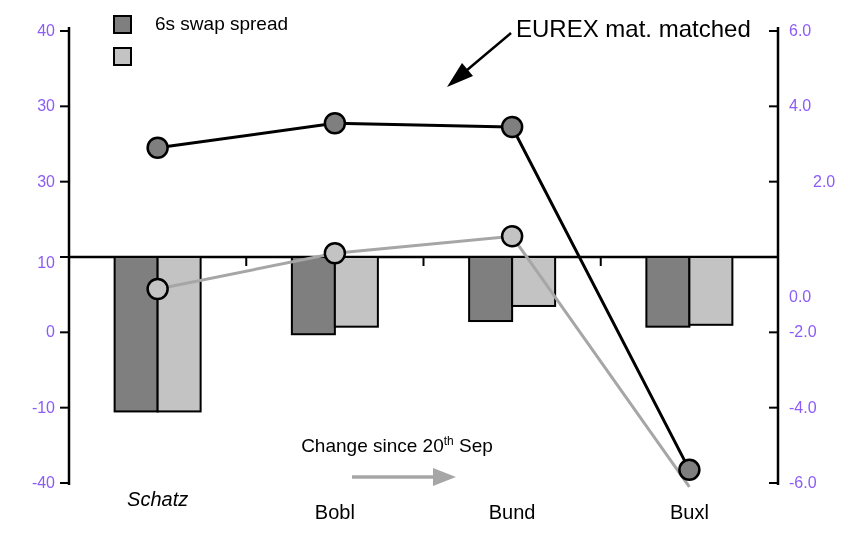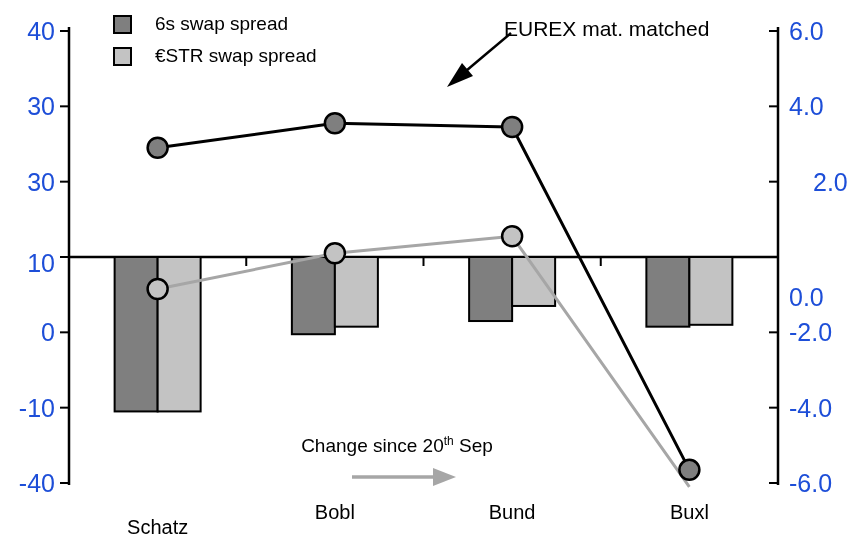--- a/index.html
+++ b/index.html
@@ -1,28 +1,28 @@
 <!DOCTYPE html>
 <html><head>
 <meta charset="utf-8">
 <style>
   html,body{margin:0;padding:0;background:#fff;}
   .stage{
     position:relative;width:852px;height:539px;background:#ffffff;
     font-family:"Liberation Sans","DejaVu Sans",sans-serif;color:#000;overflow:hidden;
   }
   .stage svg{position:absolute;left:0;top:0;}
-  .tick-label{position:absolute;font-size:25px;line-height:22px;color:#1d4ed8;white-space:nowrap;}
+  .tick-label{position:absolute;font-size:16px;line-height:22px;color:#8b5cf6;white-space:nowrap;}
   .tick-label.right-align{text-align:right;}
   .cat-label{position:absolute;font-size:20px;line-height:22px;text-align:center;color:#000;white-space:nowrap;}
   .legend{position:absolute;left:113px;top:11px;}
   .legend-row{display:flex;align-items:center;height:26px;margin-bottom:6px;gap:16px;}
   .swatch{width:15px;height:15px;border:2px solid #000;margin-right:7px;flex:0 0 auto;}
   .legend-label{font-size:19px;line-height:24px;}
-  .anno-eurex{position:absolute;left:504px;top:16px;font-size:21px;line-height:25px;}
+  .anno-eurex{position:absolute;left:516px;top:16px;font-size:24px;line-height:25px;}
   .anno-change{position:absolute;left:288px;top:434px;width:218px;text-align:center;font-size:19px;line-height:24px;}
   .anno-change sup{font-size:12px;vertical-align:super;line-height:0;}
 </style>
 </head>
 <body>
 
 <div class="stage">
 
   <svg id="plot" width="852" height="539" viewBox="0 0 852 539">
       <line x1="69" y1="27" x2="69" y2="485" stroke="#000" stroke-width="2.5"></line>
@@ -76,34 +76,33 @@
       <div class="tick-label right-align" style="left: 2px; top: 321.333px; width: 53px; text-align: right;">0</div>
       <div class="tick-label right-align" style="left: 2px; top: 396.667px; width: 53px; text-align: right;">-10</div>
       <div class="tick-label right-align" style="left: 2px; top: 472px; width: 53px; text-align: right;">-40</div>
       <div class="tick-label" style="left: 789px; top: 20px; width: 60px; text-align: left;">6.0</div>
       <div class="tick-label" style="left: 789px; top: 95.3333px; width: 60px; text-align: left;">4.0</div>
       <div class="tick-label" style="left: 789px; top: 170.667px; width: 60px; text-align: left; margin-left: 24px;">2.0</div>
       <div class="tick-label" style="left: 789px; top: 246px; width: 60px; text-align: left; margin-top: 40px;">0.0</div>
       <div class="tick-label" style="left: 789px; top: 321.333px; width: 60px; text-align: left;">-2.0</div>
       <div class="tick-label" style="left: 789px; top: 396.667px; width: 60px; text-align: left;">-4.0</div>
       <div class="tick-label" style="left: 789px; top: 472px; width: 60px; text-align: left;">-6.0</div>
-      <div class="cat-label" style="left: 97.625px; top: 516px; width: 120px;">Schatz</div>
+      <div class="cat-label" style="left: 97.625px; top: 488px; width: 120px; font-style: italic;">Schatz</div>
       <div class="cat-label" style="left: 274.875px; top: 501px; width: 120px;">Bobl</div>
       <div class="cat-label" style="left: 452.125px; top: 501px; width: 120px;">Bund</div>
       <div class="cat-label" style="left: 629.375px; top: 501px; width: 120px;">Buxl</div>
     </div>
 
   <div class="legend">
     <div class="legend-row">
       <span class="swatch" id="swatch-0" style="background: rgb(127, 127, 127);"></span>
       <span class="legend-label">6s swap spread</span>
     </div>
     <div class="legend-row">
       <span class="swatch" id="swatch-1" style="background: rgb(195, 195, 195);"></span>
-      <span class="legend-label">€STR swap spread</span>
     </div>
   </div>
 
   <div class="anno-eurex">
     <div>EUREX mat. matched</div>
   </div>
 
   <div class="anno-change"><span>Change since 20</span><sup>th</sup><span> Sep</span></div>
 
 </div>

